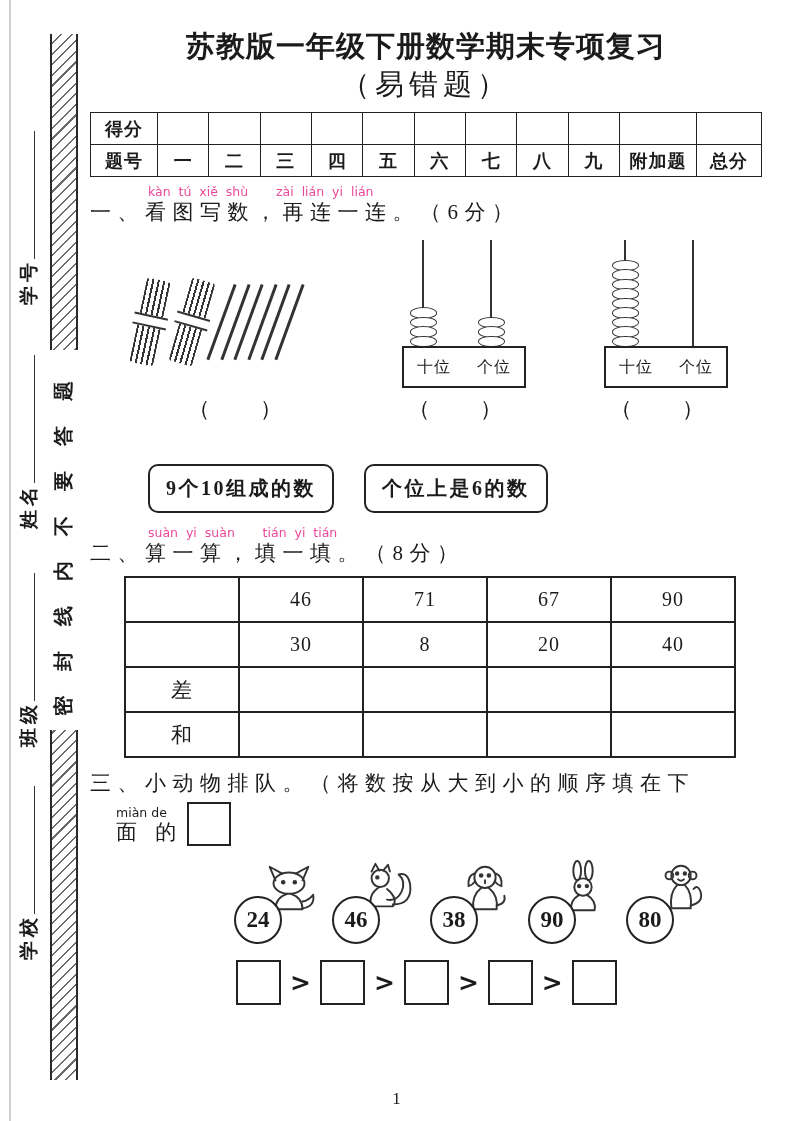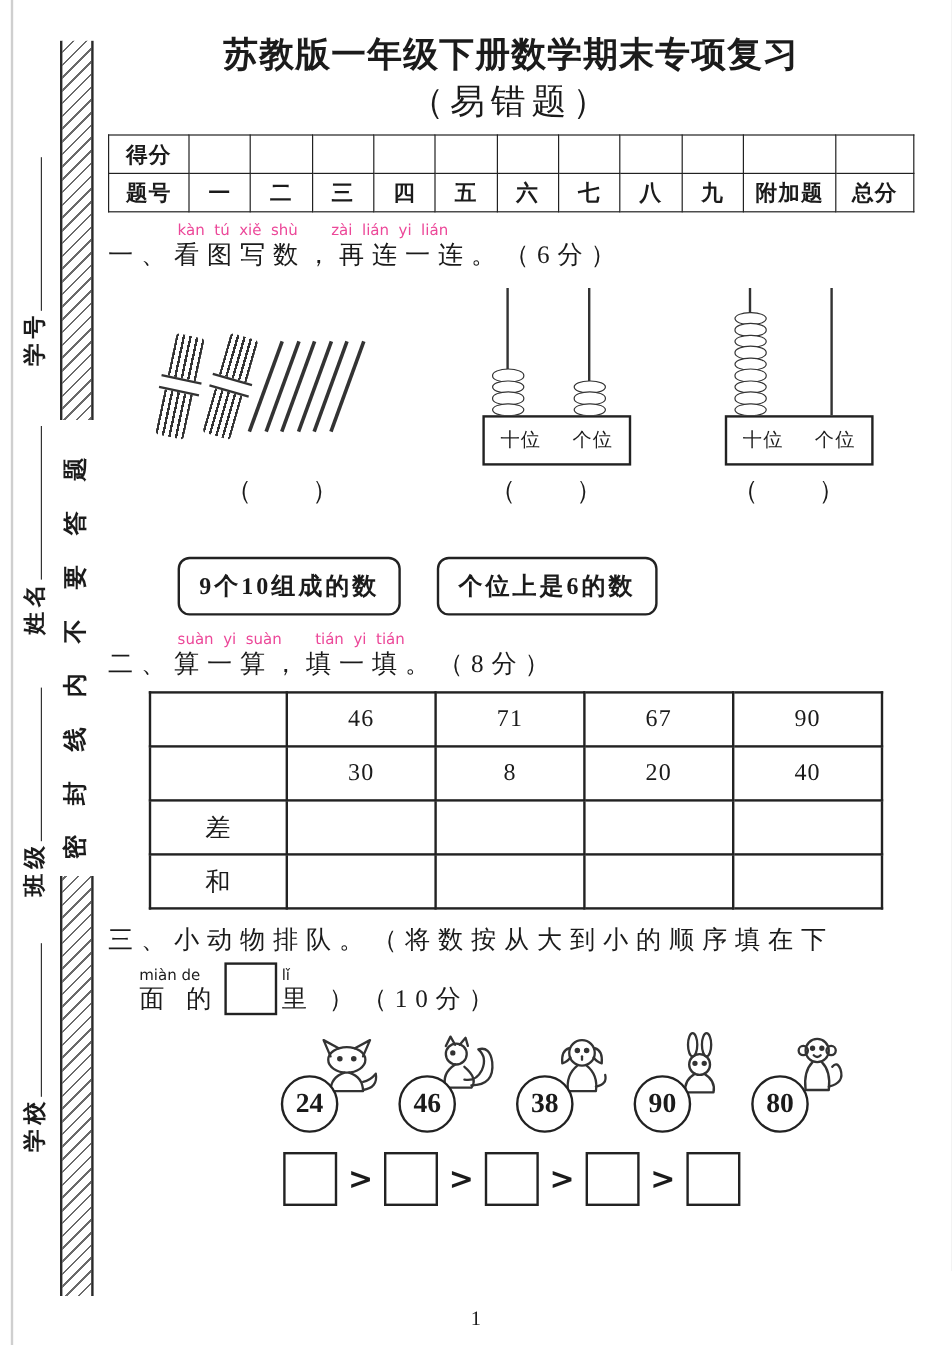--- a/index.html
+++ b/index.html
@@ -300,24 +300,20 @@
 
     <div style="margin-top:12px;">
       <div class="qtitle">三、小动物排队。（将数按从大到小的顺序填在下</div>
 
       <div class="q3-line2">
         <div class="ruby">
           <div class="py2">miàn  de</div>
           <div class="zh">面 的</div>
         </div>
         <div class="inline-box"></div>
-        <div class="ruby">
-          <div class="py2">lǐ</div>
-          <div class="zh">里 ）（10分）</div>
-        </div>
       </div>
 
       <div class="animal-row">
         <div class="animal">
           <svg viewBox="0 0 60 58" width="58" height="58">
             <path d="M16 20 L10 6 L23 13"></path>
               <path d="M37 13 L50 6 L44 20"></path>
             <ellipse cx="30" cy="23" rx="16" ry="11"></ellipse>
             <circle cx="24" cy="22" r="1.4" fill="#333"></circle>
               <circle cx="36" cy="22" r="1.4" fill="#333"></circle>

